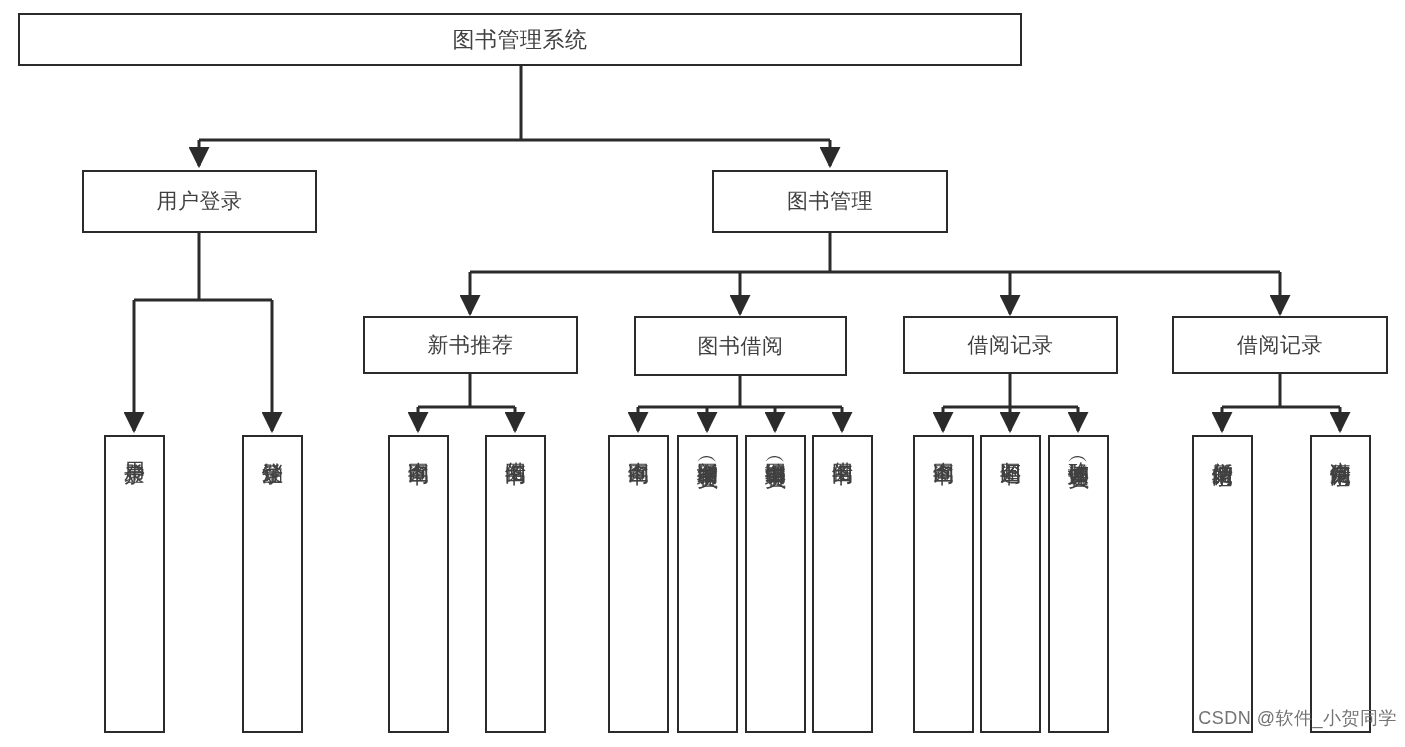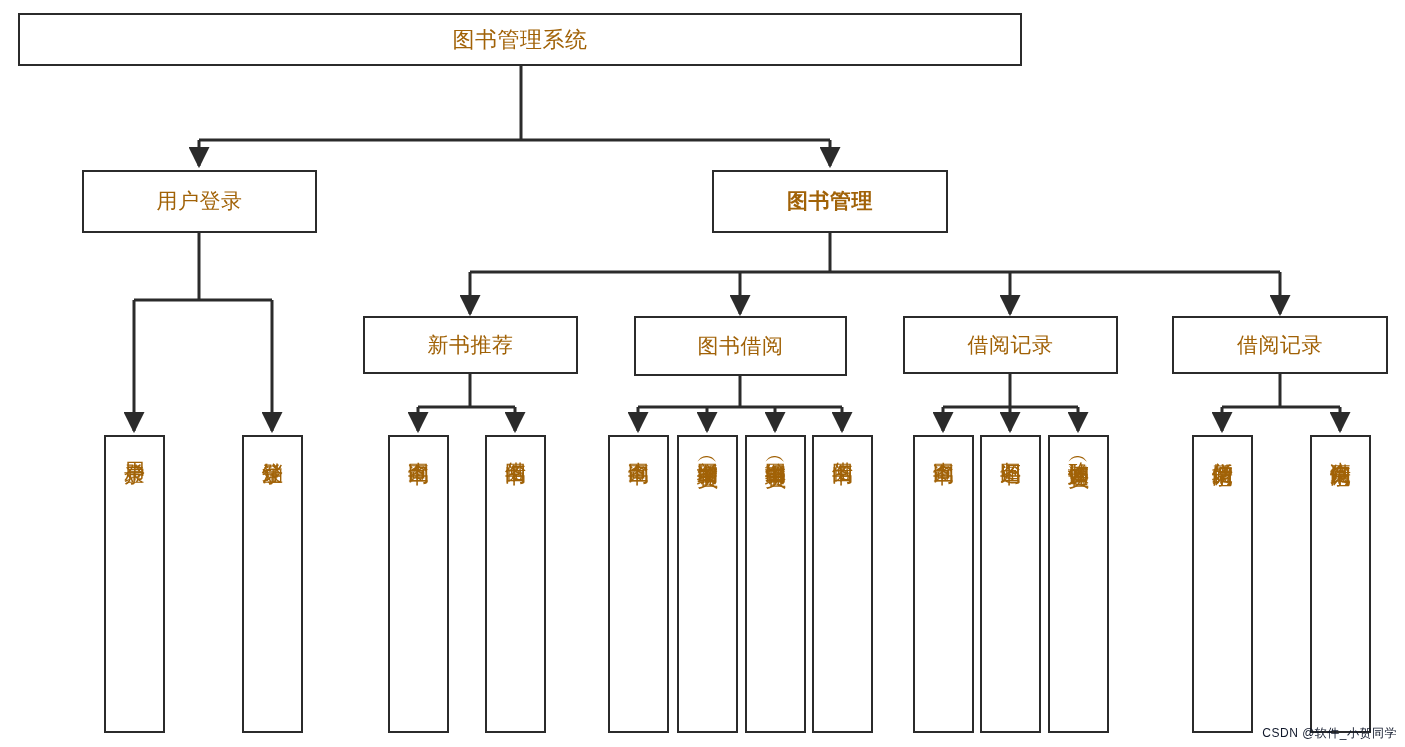--- a/index.html
+++ b/index.html
@@ -31,21 +31,21 @@
     border: 2px solid #2b2b2b;
     display: flex;
     align-items: center;
     justify-content: center;
     color: #111111;
   }
   .node-label {
     display: block;
     text-align: right;
     line-height: 1.18;
-    color: #a16207;
+    color: #404040;
     letter-spacing: 0.5px;
   }
   .node.horiz .node-label {
     font-size: 21px;
     writing-mode: horizontal-tb;
   }
   .node.vert {
     align-items: flex-start;
     padding-top: 8px;
   }
@@ -54,23 +54,23 @@
     text-orientation: upright;
     font-size: 21px;
     line-height: 1.05;
     letter-spacing: 1px;
     white-space: nowrap;
   }
   .node.root .node-label { font-size: 22px; }
   #watermark {
     position: absolute;
     right: 8px;
-    bottom: 5px;
-    font-size: 12px;
-    color: #0f172a;
+    bottom: 17px;
+    font-size: 18px;
+    color: #737373;
     letter-spacing: 0.5px;
     white-space: nowrap;
     pointer-events: none;
   }
 </style>
 </head>
 <body>
 
 <div id="canvas">
 
@@ -124,21 +124,21 @@
     </g>
   </svg>
 
   <div class="node horiz root" style="left:18px; top:13px; width:1004px; height:53px;">
     <span class="node-label">图书管理系统</span>
   </div>
 
   <div class="node horiz" style="left:82px; top:170px; width:235px; height:63px;">
     <span class="node-label">用户登录</span>
   </div>
-  <div class="node horiz" style="left:712px; top:170px; width:236px; height:63px;font-weight:bold;">
+  <div class="node horiz" style="left:712px; top:170px; width:236px; height:63px;">
     <span class="node-label">图书管理</span>
   </div>
 
   <div class="node horiz" style="left:363px; top:316px; width:215px; height:58px;">
     <span class="node-label">新书推荐</span>
   </div>
   <div class="node horiz" style="left:634px; top:316px; width:213px; height:60px;">
     <span class="node-label">图书借阅</span>
   </div>
   <div class="node horiz" style="left:903px; top:316px; width:215px; height:58px;">

